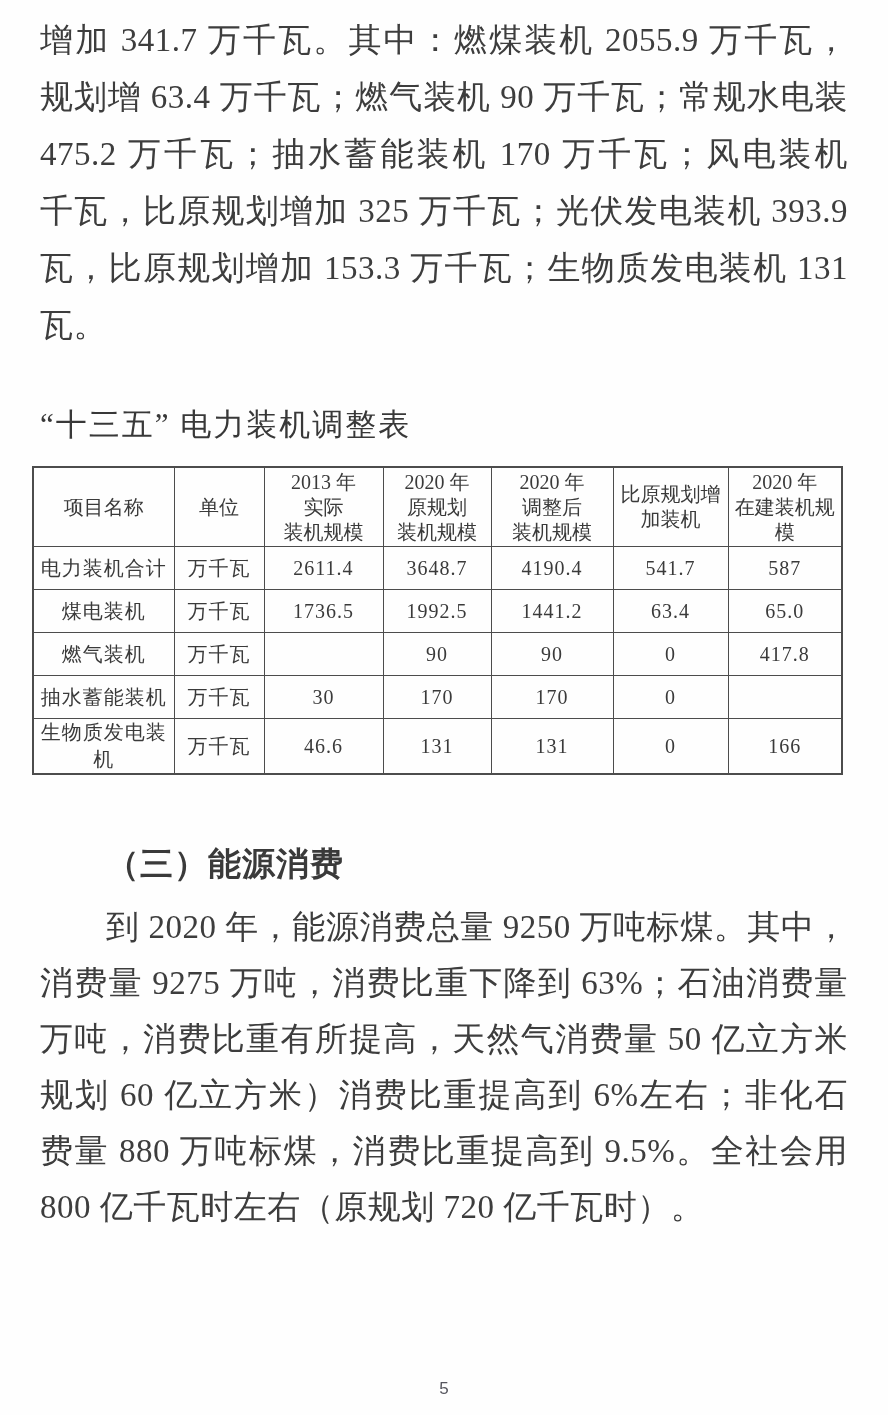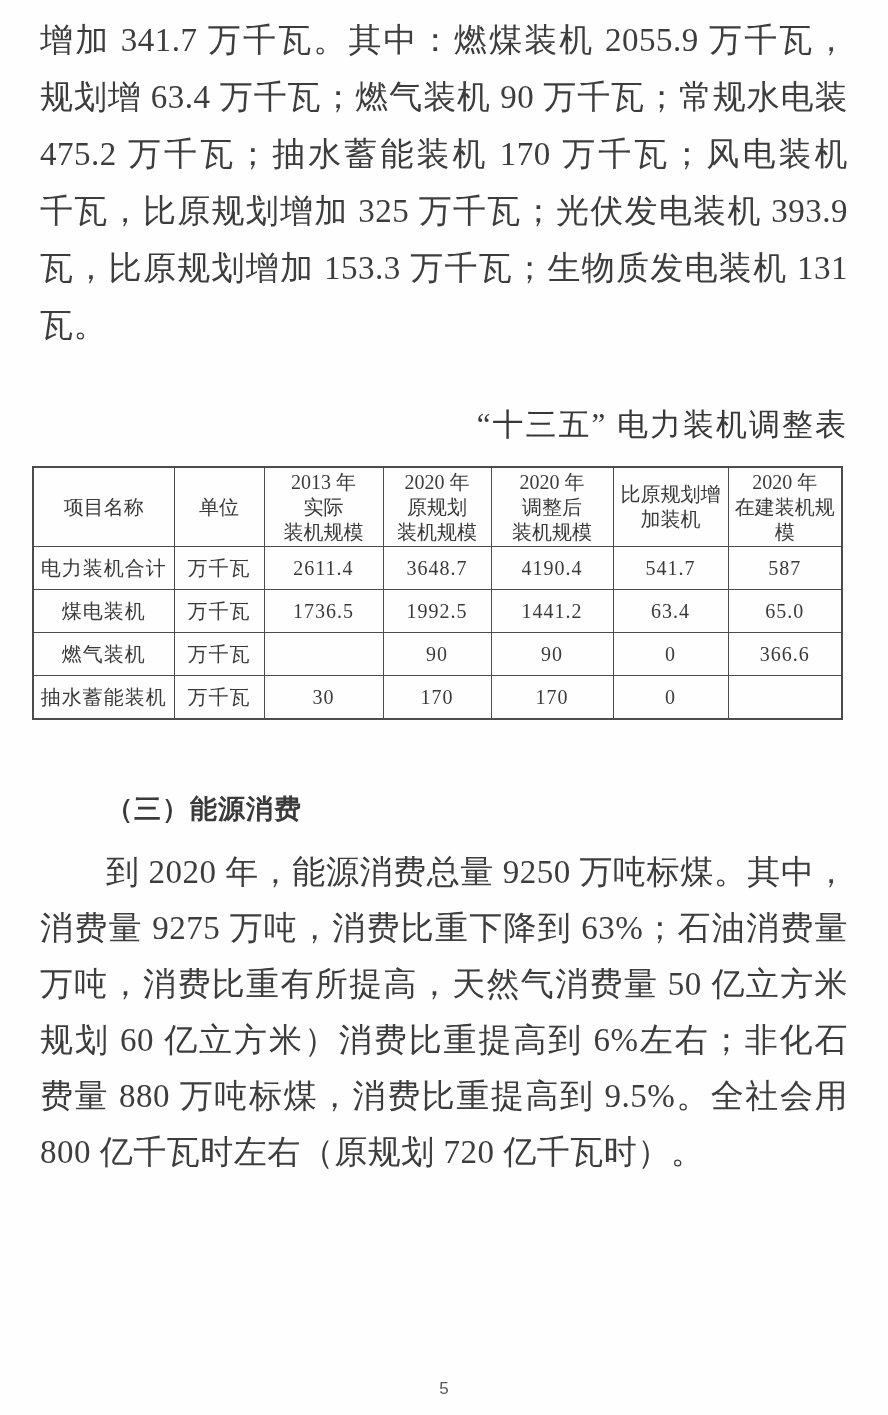--- a/index.html
+++ b/index.html
@@ -35,21 +35,21 @@
   }
   .para .line.short {
     text-align: left;
     text-align-last: left;
   }
   .para .line.indent {
     text-indent: 66px;
   }
   .table-title {
     margin-top: 48px;
-    text-align: right;
+    text-align: left;
     font-size: 31px;
     line-height: 46px;
     letter-spacing: 2px;
     color: #383838;
   }
   table.adjust {
     border-collapse: collapse;
     table-layout: fixed;
     width: 809px;
     margin: 18px 0 0 -8px; 
@@ -69,21 +69,21 @@
     font-weight: normal;
     white-space: pre-line;
     line-height: 1.25;
   }
   table.adjust tbody td {
     height: 42px;
     letter-spacing: 1px;
   }
   .section-heading {
     margin: 66px 0 0 66px;
-    font-size: 27px;
+    font-size: 33px;
     line-height: 46px;
     font-weight: bold;
     color: #3a3a3a;
     letter-spacing: 1px;
   }
   .para-bottom {
     margin-top: 12px;
   }
   .page-number {
     position: absolute;
@@ -162,30 +162,39 @@
             <td>63.4</td>
             <td>65.0</td>
           </tr>
           <tr>
             <td>燃气装机</td>
             <td>万千瓦</td>
             <td></td>
             <td>90</td>
             <td>90</td>
             <td>0</td>
-            <td>366.6</td>
+            <td>417.8</td>
           </tr>
           <tr>
             <td>抽水蓄能装机</td>
             <td>万千瓦</td>
             <td>30</td>
             <td>170</td>
             <td>170</td>
             <td>0</td>
             <td></td>
+          </tr>
+          <tr>
+            <td>生物质发电装机</td>
+            <td>万千瓦</td>
+            <td>46.6</td>
+            <td>131</td>
+            <td>131</td>
+            <td>0</td>
+            <td>166</td>
           </tr>
         </tbody>
     </table>
 
     <div class="section-heading">（三）能源消费</div>
 
     <div class="para para-bottom">
       <div class="line indent">到 2020 年，能源消费总量 9250 万吨标煤。其中，煤炭</div>
       <div class="line">消费量 9275 万吨，消费比重下降到 63%；石油消费量 1200</div>
       <div class="line">万吨，消费比重有所提高，天然气消费量 50 亿立方米（原</div>

